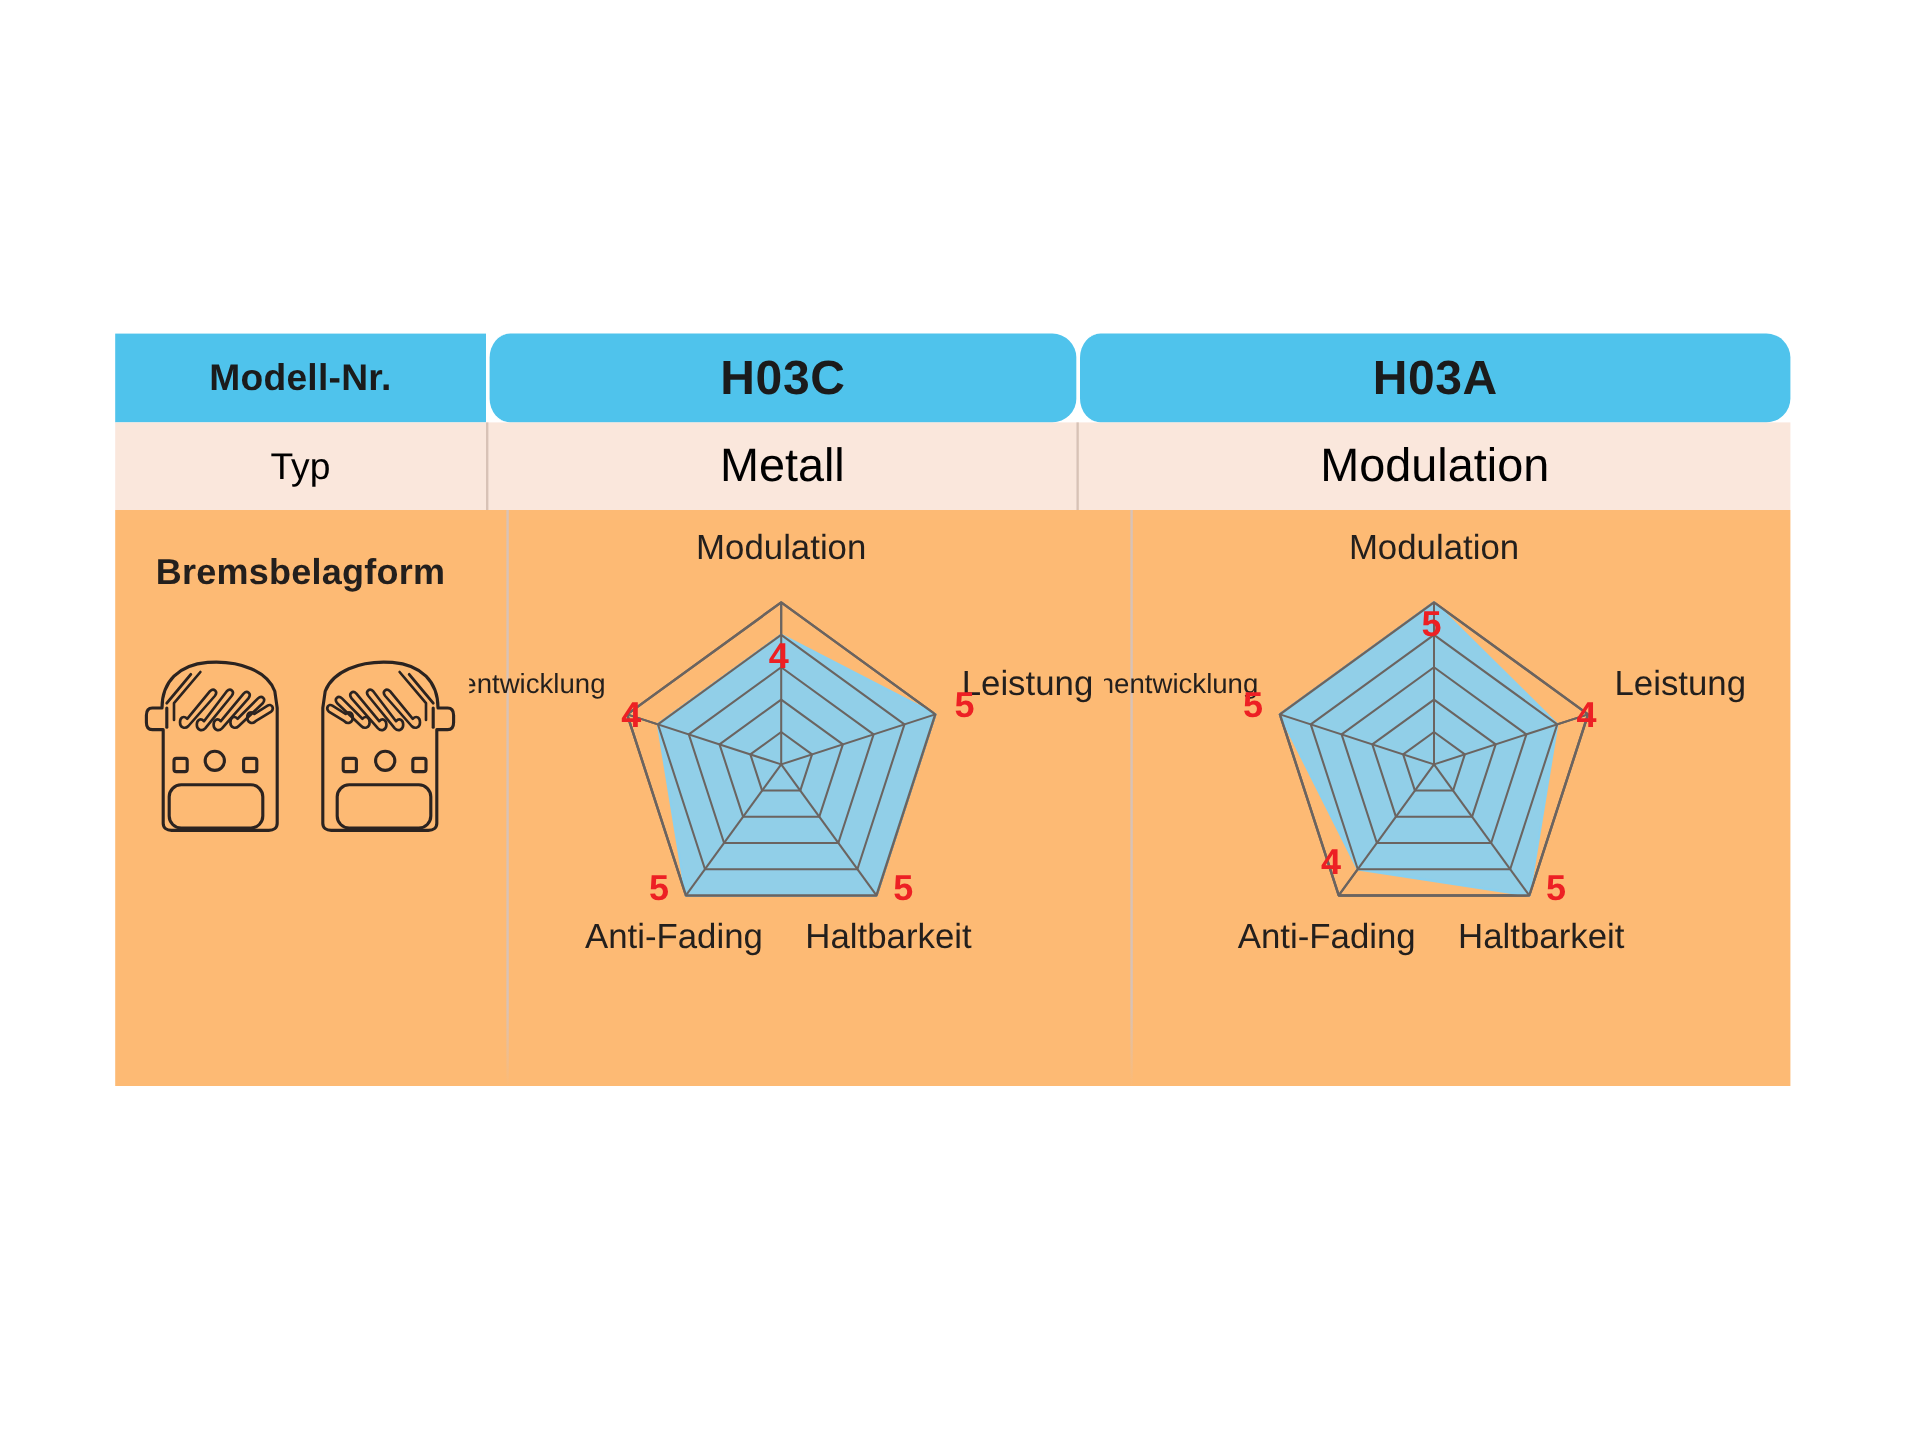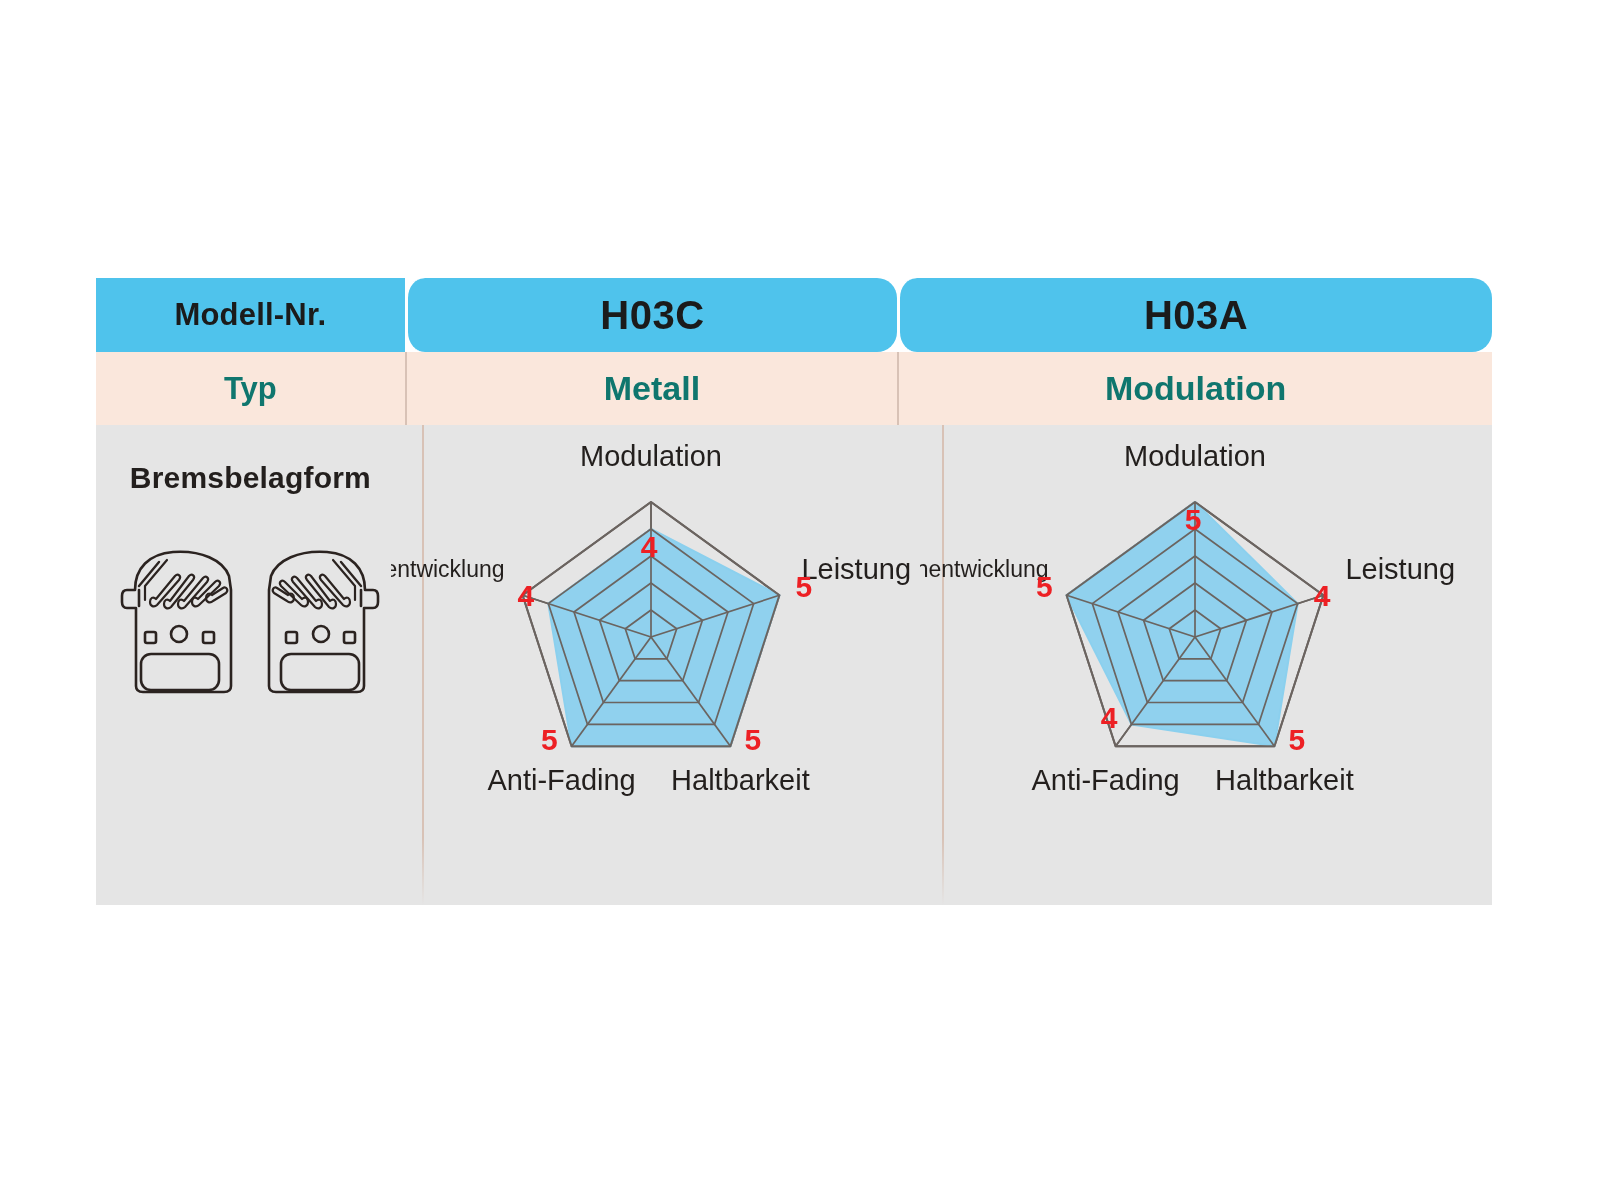--- a/index.html
+++ b/index.html
@@ -62,37 +62,37 @@
   .row-model .col-3 { font-size: 40px; letter-spacing: .5px; }
 
   .row-model .col-2,
   .row-model .col-3 {
     border-left: 3px solid #ffffff;
     border-radius: 20px;
   }
 
   .row-type .cell {
     background: #FAE7DC;
-    color: #0f766e;
-    font-weight: bold;
+    color: #000000;
+    font-weight: normal;
   }
   .row-type .col-1 { font-size: 31px; }
   .row-type .col-2,
-  .row-type .col-3 { font-size: 34px; }
+  .row-type .col-3 { font-size: 39px; }
   .row-type .col-2,
   .row-type .col-3 {
     border-left: 2px solid #D8C2B6;
   }
 
   
   .row-body {
     display: flex;
     width: 100%;
     height: 480px;
-    background: #e5e5e5;
+    background: #fdba74;
     position: relative;
   }
   .row-body .divider {
     position: absolute;
     top: 0;
     width: 2px;
     height: 480px;
     background: linear-gradient(to bottom,
        #D8C2B6 0%, #D8C2B6 86%, rgba(216,194,182,0) 100%);
   }

